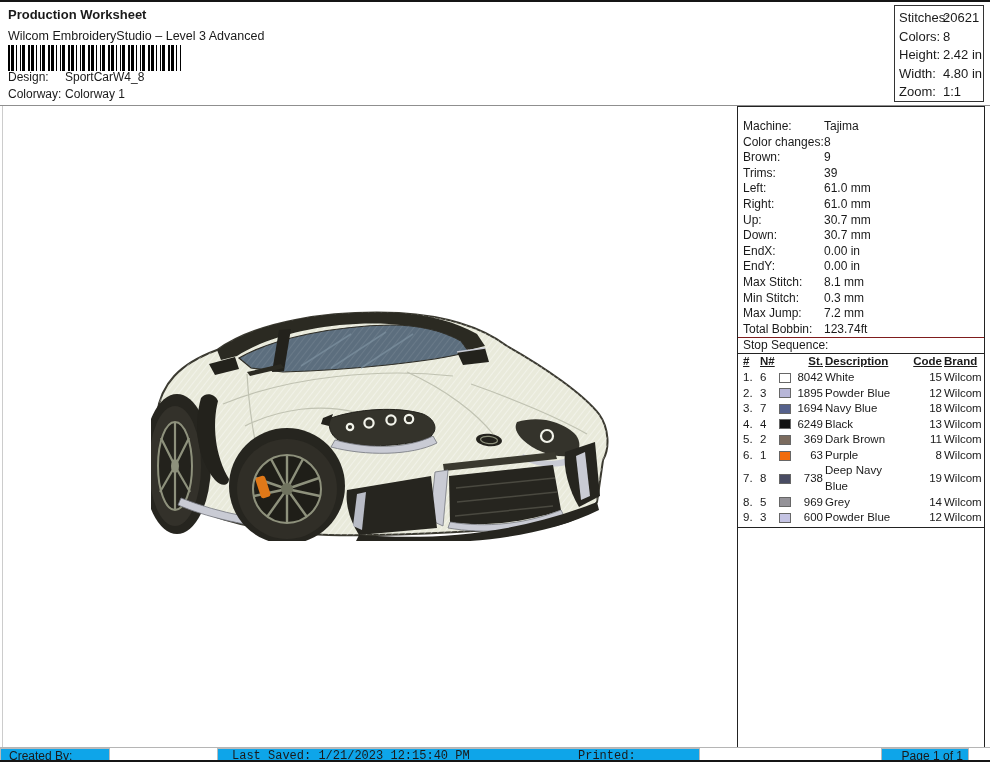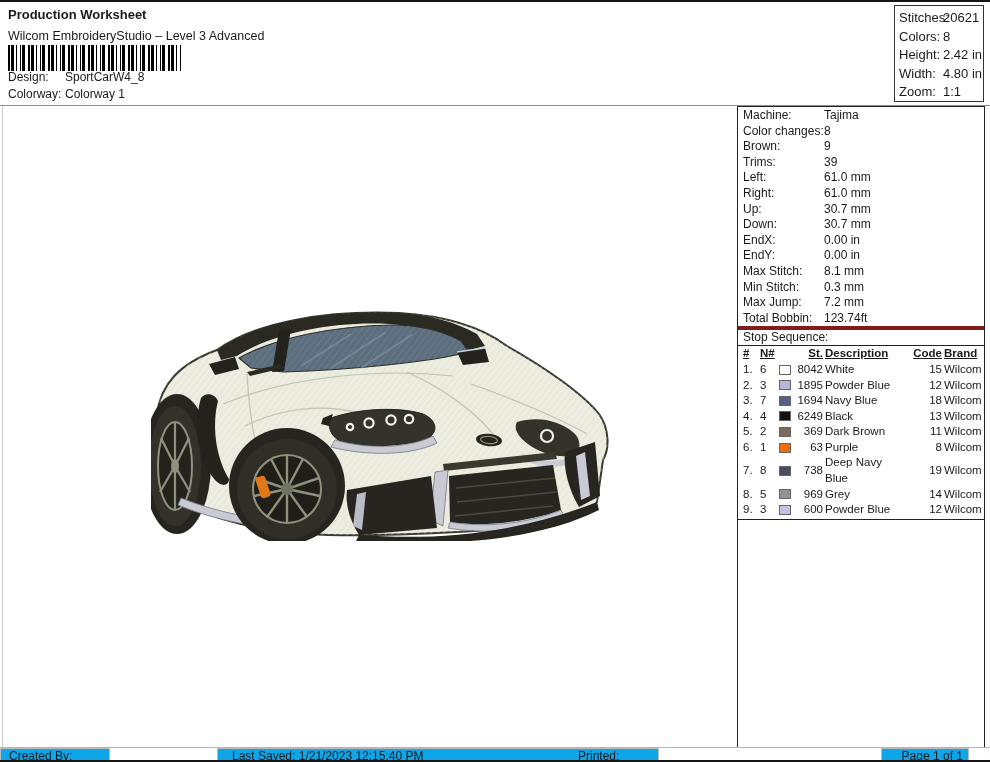--- a/index.html
+++ b/index.html
@@ -28,37 +28,37 @@
   .stat-row .lbl{display:inline-block;width:44px;}
   
   .canvas{position:absolute;left:2px;top:104px;width:734px;height:641px;border-left:1px solid #ccc;}
   .car{position:absolute;left:148px;top:200px;width:460px;height:235px;}
   
   .panel{
     position:absolute;left:737px;top:104px;width:248px;height:641px;box-sizing:border-box;
     border-left:1.5px solid #222;border-right:1px solid #222;border-top:1px solid #222;
     font-size:12px;
   }
-  .m-rows{padding-top:1px;}
+  .m-rows{padding-top:12px;}
   .m-row{display:flex;line-height:15.6px;padding-left:5px;white-space:nowrap;}
   .m-row .lbl{flex:0 0 81px;}
-  .seq-title{border-top:4px solid #7f1d1d;border-bottom:1px solid #222;line-height:15px;padding-left:5px;}
+  .seq-title{border-top:1px solid #7f1d1d;border-bottom:1px solid #222;line-height:15px;padding-left:5px;}
   .seq-wrap{border-bottom:1px solid #222;padding-bottom:1px;}
   .seq-grid{
     display:grid;grid-template-columns:15px 17px 15px 27px 83px 32px 1fr;
     column-gap:2px;padding-left:5px;font-size:11.5px;line-height:15.6px;align-items:center;
   }
   .seq-grid .hd{font-weight:bold;text-decoration:underline;}
   .ra{text-align:right;}
   .swatch{width:12px;height:10px;border:1px solid #666;box-sizing:border-box;}
   
   .footer{position:absolute;left:0;top:745px;width:990px;height:17px;border-top:1px solid #b5b5b5;font-size:12px;}
   .fcell{position:absolute;top:0;height:15px;line-height:14px;border:1px solid #bbb;box-sizing:border-box;background:#0ea5e9;}
   .f-created{left:0;width:110px;padding-left:8px;}
-  .f-mid{left:217px;width:442px;padding-left:14px;}
+  .f-mid{left:217px;width:483px;padding-left:14px;font-family:Liberation Mono, monospace;}
   .f-printed{position:absolute;left:360px;top:0;}
   .f-page{left:881px;width:88px;text-align:right;padding-right:5px;}
 </style>
 </head>
 <body>
 
 <div class="page">
 
   <div class="hdr-title">Production Worksheet</div>
   <div class="hdr-sub">Wilcom EmbroideryStudio – Level 3 Advanced</div>

